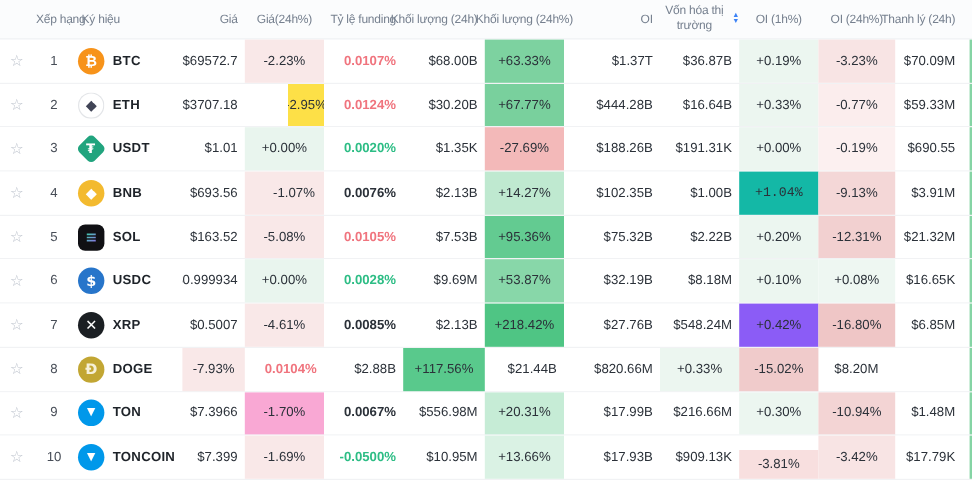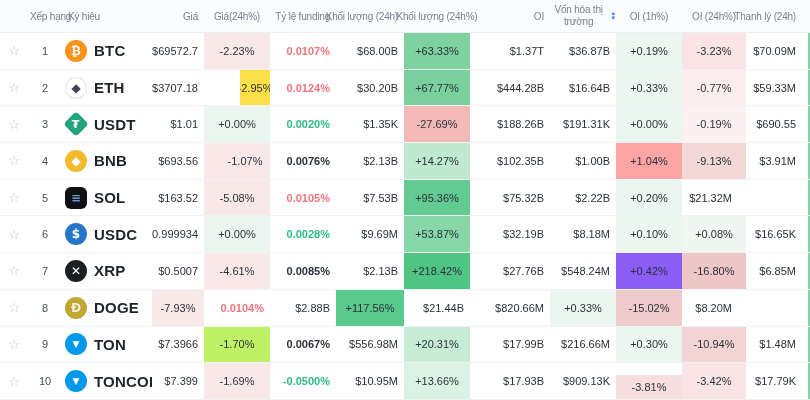--- a/index.html
+++ b/index.html
@@ -22,21 +22,21 @@
   .sort-icon { display:inline-flex; flex-direction:column; margin-left:3px; }
   .sort-icon span { font-size:6px; line-height:5px; color:#3b82f6; }
 
   
   .tr { height:36.7px; border-bottom:1px solid #f1f2f4; position:relative; background:#fff; }
   .td { display:flex; align-items:center; font-size:11px; color:#2b3139; overflow:hidden; }
   .c-star { justify-content:center; }
   .star { color:#c0c6cf; font-size:13px; cursor:pointer; }
   .c-rank { justify-content:center; color:#474d57; }
   .c-sym { justify-content:flex-start; gap:7px; padding-left:3px; cursor:pointer; }
-  .symname { font-weight:700; color:#1e2329; font-size:15px; letter-spacing:0.2px;text-align:center; }
+  .symname { font-weight:700; color:#1e2329; font-size:11px; letter-spacing:0.2px;text-align:center; }
   .c-num { justify-content:flex-end; padding-right:6px; }
   .c-band { justify-content:center; }
   .c-liq { justify-content:flex-end; padding-right:14px; }
   .funding { font-weight:700; }
 
   
   .coin { width:22px; height:22px; flex:0 0 22px; display:flex; align-items:center;
     justify-content:center; border-radius:50%; }
   .coin .glyph { font-size:12px; font-weight:700; line-height:1;
     font-family:"DejaVu Sans",sans-serif; }
@@ -157,21 +157,21 @@
           </span>
       <span class="symname">BNB</span>
     </div>
     <div class="td c-num">$693.56</div>
     <div class="td c-band" style="background: rgb(249, 232, 232); padding-left: 16px;">-1.07%</div>
     <div class="td c-num funding" style="color: rgb(43, 49, 57);">0.0076%</div>
     <div class="td c-num">$2.13B</div>
     <div class="td c-band" style="background: rgb(191, 233, 208);">+14.27%</div>
     <div class="td c-num">$102.35B</div>
     <div class="td c-num">$1.00B</div>
-    <div class="td c-band" style="background: #fca5a5;">+1.04%</div>
+    <div class="td c-band" style="background: #14b8a6; font-family: Liberation Mono, monospace;">+1.04%</div>
     <div class="td c-band" style="background: rgb(244, 215, 215);">-9.13%</div>
     <div class="td c-liq">$3.91M</div>
     <div class="row-edge" style="background: rgb(133, 212, 164);"></div>
   </div>
       <div class="tr grid-row">
     <div class="td c-star">
       <span class="star">☆</span>
     </div>
     <div class="td c-rank">5</div>
     <div class="td c-sym">
@@ -181,20 +181,21 @@
       <span class="symname">SOL</span>
     </div>
     <div class="td c-num">$163.52</div>
     <div class="td c-band" style="background: rgb(249, 232, 232);">-5.08%</div>
     <div class="td c-num funding" style="color: rgb(240, 116, 126);">0.0105%</div>
     <div class="td c-num">$7.53B</div>
     <div class="td c-band" style="background: rgb(99, 203, 145);">+95.36%</div>
     <div class="td c-num">$75.32B</div>
     <div class="td c-num">$2.22B</div>
     <div class="td c-band" style="background: rgb(236, 246, 240);">+0.20%</div>
+    <div class="td c-band" style="background: rgb(242, 208, 208);">-12.31%</div>
     <div class="td c-liq">$21.32M</div>
     <div class="row-edge" style="background: rgb(133, 212, 164);"></div>
   </div>
       <div class="tr grid-row">
     <div class="td c-star">
       <span class="star">☆</span>
     </div>
     <div class="td c-rank">6</div>
     <div class="td c-sym">
       <span class="coin circle" style="background: rgb(39, 117, 202);">
@@ -264,21 +265,21 @@
       <span class="star">☆</span>
     </div>
     <div class="td c-rank">9</div>
     <div class="td c-sym">
       <span class="coin circle" style="background: rgb(0, 152, 234);">
             <span class="glyph small" style="color: rgb(255, 255, 255);">▼</span>
           </span>
       <span class="symname">TON</span>
     </div>
     <div class="td c-num">$7.3966</div>
-    <div class="td c-band" style="background: #bef264;">-1.70%</div>
+    <div class="td c-band" style="background: #f9a8d4;">-1.70%</div>
     <div class="td c-num funding" style="color: rgb(43, 49, 57);">0.0067%</div>
     <div class="td c-num">$556.98M</div>
     <div class="td c-band" style="background: rgb(198, 236, 214);">+20.31%</div>
     <div class="td c-num">$17.99B</div>
     <div class="td c-num">$216.66M</div>
     <div class="td c-band" style="background: rgb(236, 246, 240);">+0.30%</div>
     <div class="td c-band" style="background: rgb(243, 212, 212);">-10.94%</div>
     <div class="td c-liq">$1.48M</div>
     <div class="row-edge" style="background: rgb(133, 212, 164);"></div>
   </div>

